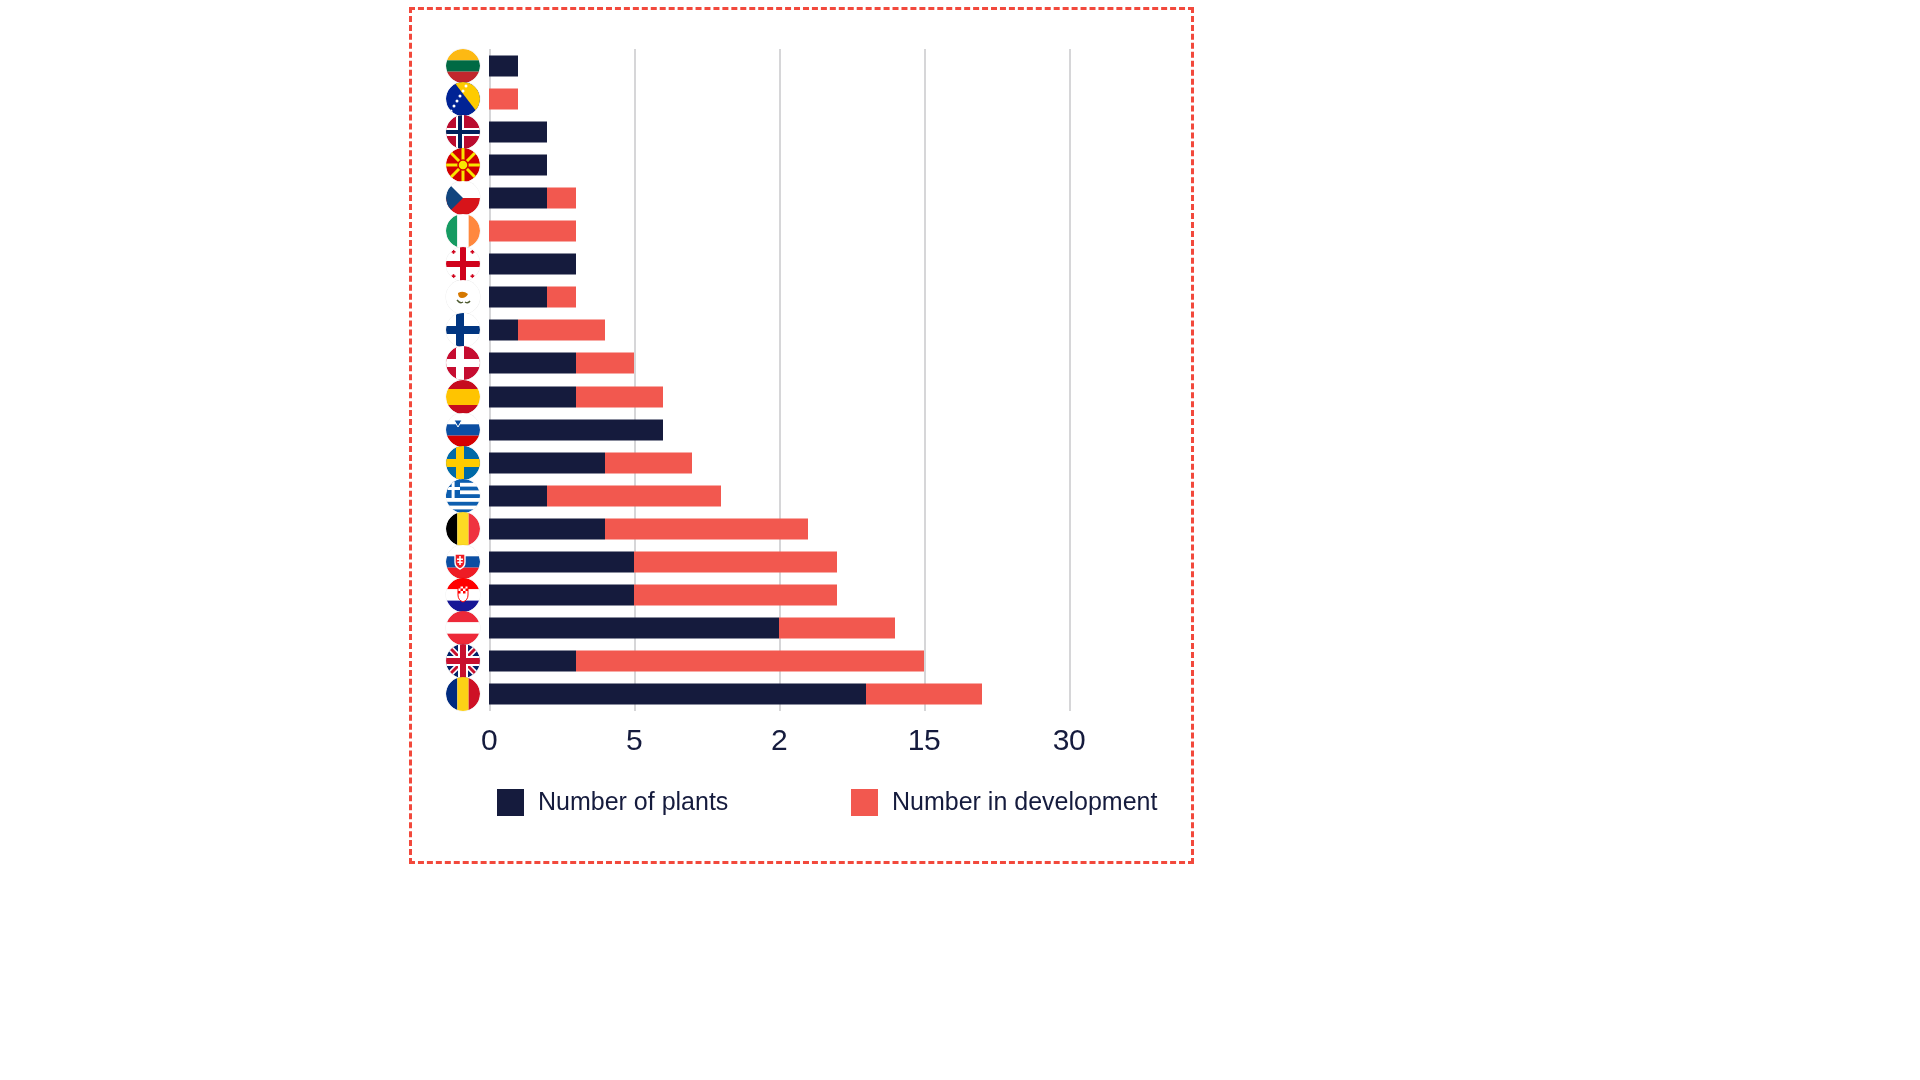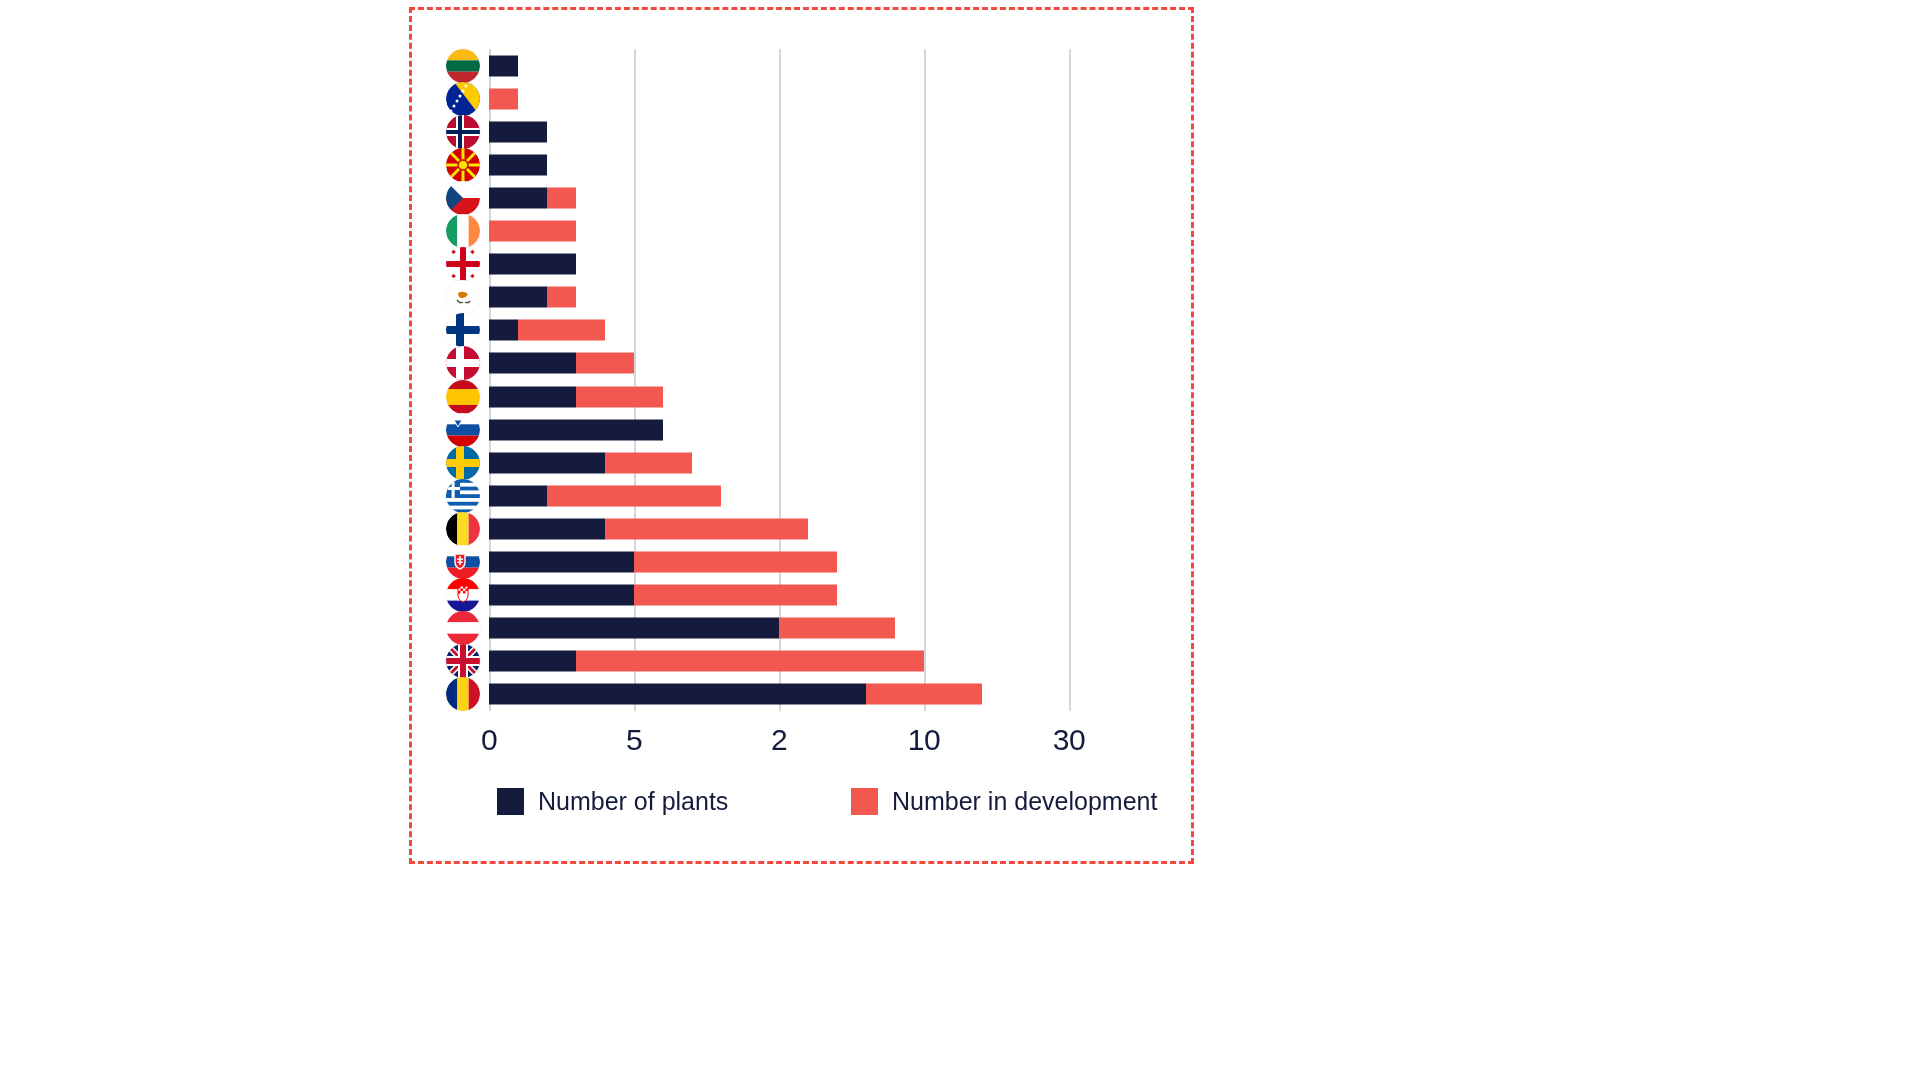--- a/index.html
+++ b/index.html
@@ -99,21 +99,21 @@
   .legend{
     position:absolute;
     left:88px;
     top:780px;
     width:700px;
     height:50px;
   }
   .legend-item{
     position:absolute;
     display:flex;
-    align-items:center;
+    align-items:flex-end;
     gap:14px;
   }
   .swatch{
     width:27px;height:27px;
     display:block;
     flex:0 0 auto;
   }
   .swatch.navy{background:#151b3d;}
   .swatch.red{background:#f2584f;}
   .legend-label{
@@ -554,21 +554,21 @@
             <div class="bar navy" title="Romania — Number of plants: 13" style="left: 0px; width: 377px;"></div>
             <div class="bar red" title="Romania — Number in development: 4" style="left: 377px; width: 116px;"></div>
           </div>
         </div>
     </div>
 
     <div class="xticks" id="xticks">
         <div class="xtick" style="left: 0px;">0</div>
         <div class="xtick" style="left: 145px;">5</div>
         <div class="xtick" style="left: 290px;">2</div>
-        <div class="xtick" style="left: 435px;">10</div>
+        <div class="xtick" style="left: 435px;">15</div>
         <div class="xtick" style="left: 580px;">30</div>
       </div>
 
     <div class="legend">
       <div class="legend-item" style="left:0px;top:0px;">
         <span class="swatch navy"></span>
         <span class="legend-label">Number of plants</span>
       </div>
       <div class="legend-item" style="left:338px;top:0px;padding-left:16px;">
         <span class="swatch red"></span>

